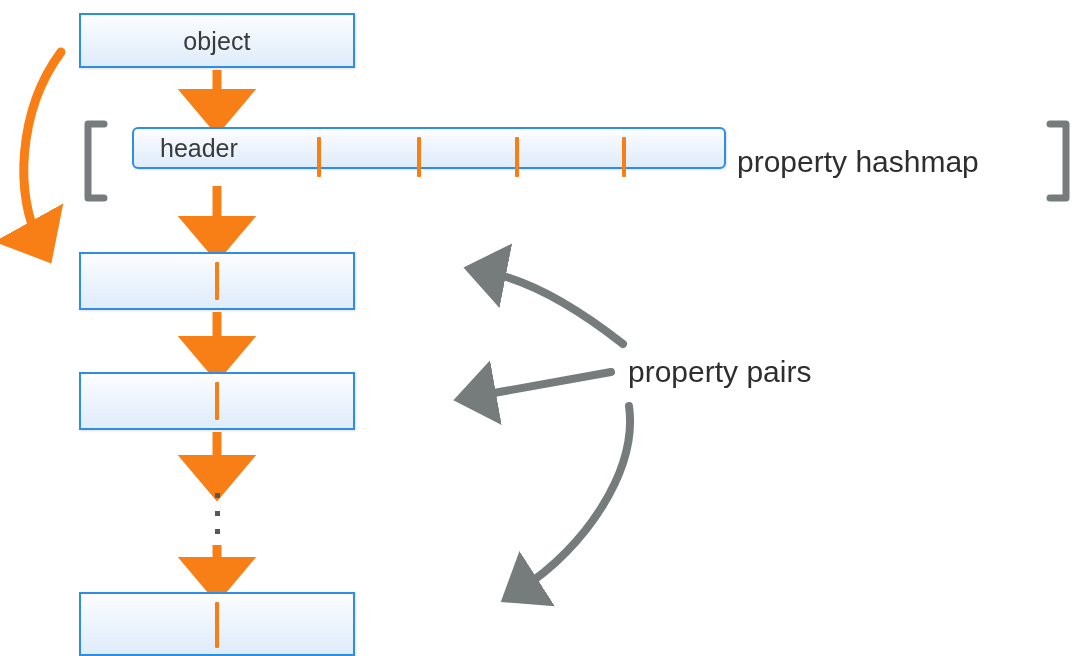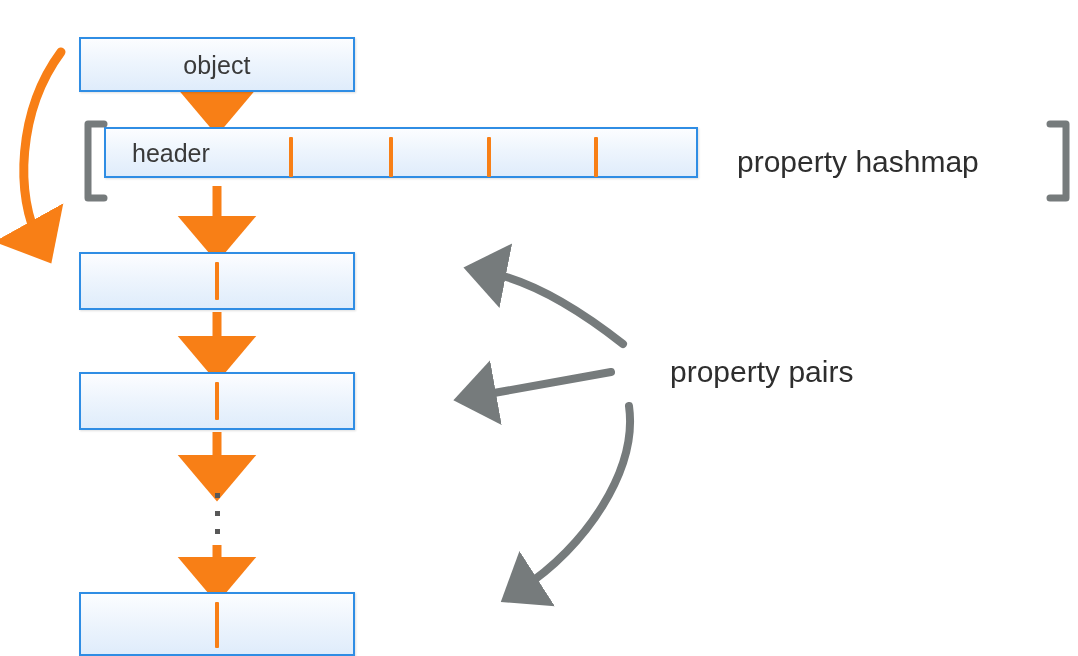--- a/index.html
+++ b/index.html
@@ -33,26 +33,26 @@
     transform: translateY(-50%);
     text-align: center;
     color: #3a3a3a;
     font-size: 25px;
     letter-spacing: 0.1px;
     white-space: nowrap;
   }
   
   #object-box {
     left: 79px; top: 13px;
-    width: 276px; height: 55px; margin-top: 24px;
+    width: 276px; height: 55px;
   }
   
   #hashmap-box {
-    left: 104px; top: 127px;
-    width: 594px; height: 51px;
+    left: 132px; top: 127px;
+    width: 594px; height: 42px; border-radius: 6px;
   }
   #header-label {
     position: absolute;
     left: 26px;
     top: 50%;
     transform: translateY(-50%);
     color: #3a3a3a;
     font-size: 25px;
     white-space: nowrap;
   }
@@ -86,21 +86,21 @@
   #pair-box-3 .pair-divider { bottom: 6px; }
   
   .plain-label {
     position: absolute;
     color: #2e2e2e;
     font-size: 30px;
     white-space: nowrap;
     margin-top: 7px;
   }
   #hashmap-caption { left: 737px; top: 138px; }
-  #pairs-caption   { left: 670px; top: 348px; }
+  #pairs-caption   { left: 628px; top: 348px; }
   
   #overlay {
     position: absolute;
     left: 0; top: 0;
     width: 1078px; height: 656px;
     pointer-events: none;
   }
   .ellipsis-dot {
     position: absolute;
     width: 5px; height: 5px;

